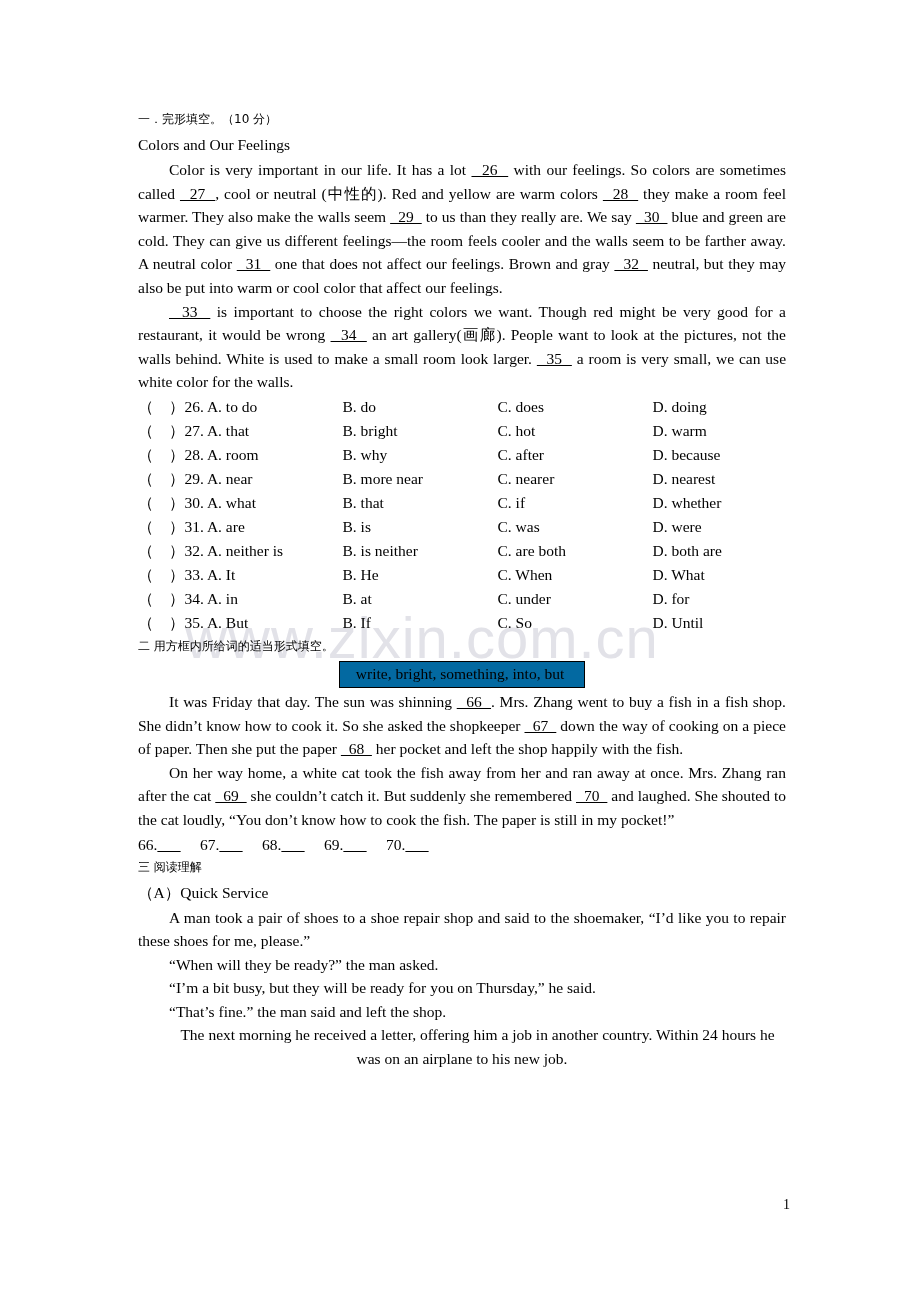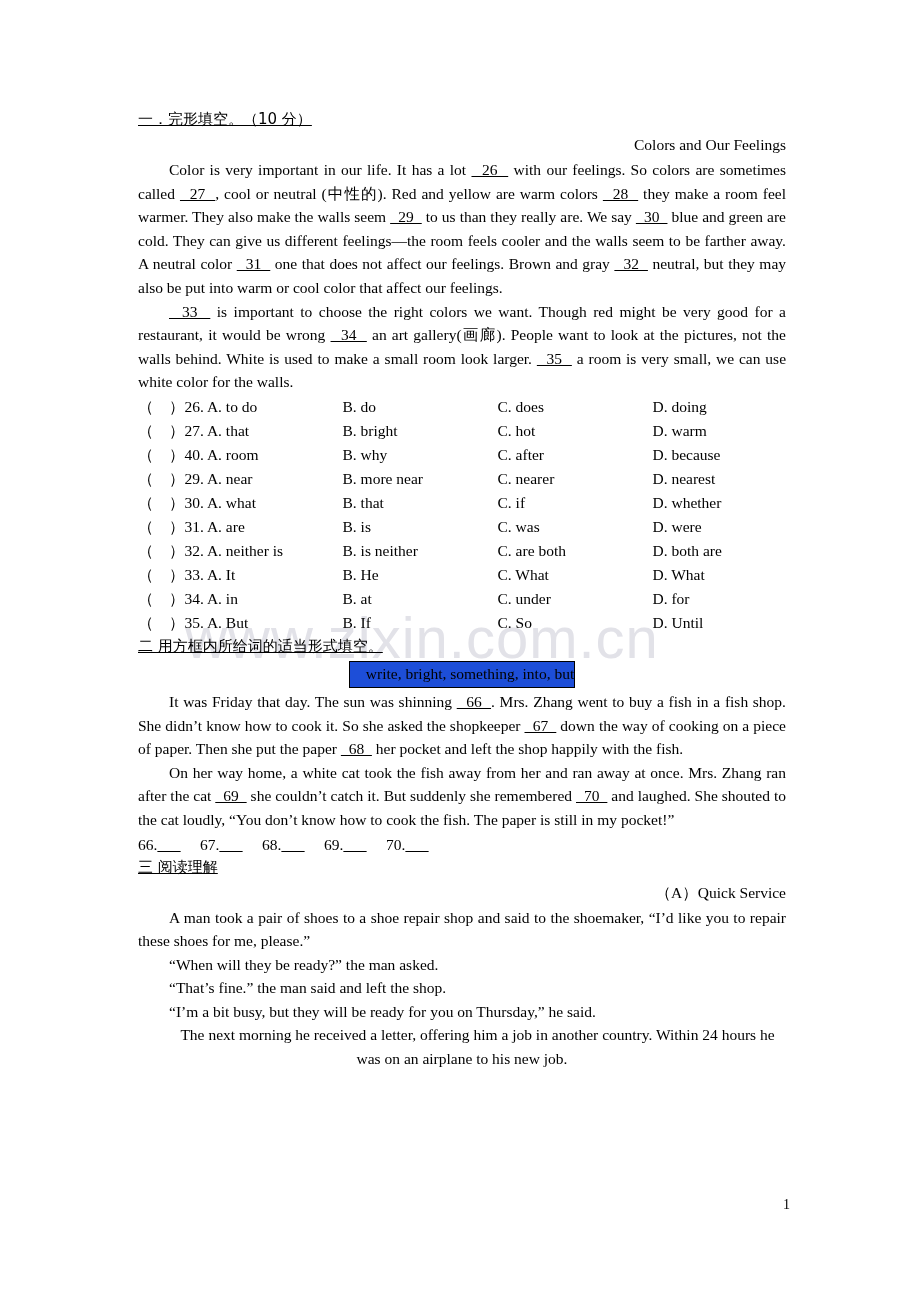--- a/index.html
+++ b/index.html
@@ -45,24 +45,24 @@
   #content, #pagenum { position: relative; z-index: 2; }
   #content { position: absolute; }
 
   
   .sec-head {
     font-size: 15.5px;
     line-height: 23px;
     margin: 0 0 2px 0;
     white-space: nowrap;
   }
-  .cn { font-family: "DejaVu Sans", "Liberation Sans", sans-serif; font-size: 15px; text-decoration: underline; }
+  .cn { font-family: "DejaVu Sans", "Liberation Sans", sans-serif; font-size: 12px; }
 
   .center-title {
-    text-align: right;
+    text-align: left;
     font-size: 15.5px;
     line-height: 24px;
     margin: 0 0 1px 0;
   }
 
   p.body {
     margin: 0;
     font-size: 15.5px;
     line-height: 23.6px;
     text-align: justify;
@@ -97,24 +97,24 @@
 
   
   .wordbank-wrap {
     width: 648px;
     display: flex;
     justify-content: center;
     margin: 3px 0 2px 0;
   }
   .wordbank {
     border: 1px solid #000000;
-    padding: 1px 0 2px 16px;
+    padding: 1px 20px 2px 16px;
     font-size: 15.5px;
     line-height: 22px;
-    background: #1d4ed8;
+    background: #0369a1;
   }
 
   
   .answers {
     font-size: 15.5px;
     line-height: 23px;
     margin: 1px 0 0 0;
     white-space: pre;
   }
 
@@ -153,21 +153,21 @@
           </tr>
           <tr>
             <td class="c-paren">（　）</td>
             <td class="c-a"><span>27.</span> <span>A. that</span></td>
             <td class="c-b">B. bright</td>
             <td class="c-c">C. hot</td>
             <td class="c-d">D. warm</td>
           </tr>
           <tr>
             <td class="c-paren">（　）</td>
-            <td class="c-a"><span>40.</span> <span>A. room</span></td>
+            <td class="c-a"><span>28.</span> <span>A. room</span></td>
             <td class="c-b">B. why</td>
             <td class="c-c">C. after</td>
             <td class="c-d">D. because</td>
           </tr>
           <tr>
             <td class="c-paren">（　）</td>
             <td class="c-a"><span>29.</span> <span>A. near</span></td>
             <td class="c-b">B. more near</td>
             <td class="c-c">C. nearer</td>
             <td class="c-d">D. nearest</td>
@@ -190,21 +190,21 @@
             <td class="c-paren">（　）</td>
             <td class="c-a"><span>32.</span> <span>A. neither is</span></td>
             <td class="c-b">B. is neither</td>
             <td class="c-c">C. are both</td>
             <td class="c-d">D. both are</td>
           </tr>
           <tr>
             <td class="c-paren">（　）</td>
             <td class="c-a"><span>33.</span> <span>A. It</span></td>
             <td class="c-b">B. He</td>
-            <td class="c-c">C. What</td>
+            <td class="c-c">C. When</td>
             <td class="c-d">D. What</td>
           </tr>
           <tr>
             <td class="c-paren">（　）</td>
             <td class="c-a"><span>34.</span> <span>A. in</span></td>
             <td class="c-b">B. at</td>
             <td class="c-c">C. under</td>
             <td class="c-d">D. for</td>
           </tr>
           <tr>
@@ -229,21 +229,21 @@
 
     <div class="answers" id="answer-line"><span>66.</span><span class="blank">      </span><span>     </span><span>67.</span><span class="blank">      </span><span>     </span><span>68.</span><span class="blank">      </span><span>     </span><span>69.</span><span class="blank">      </span><span>     </span><span>70.</span><span class="blank">      </span></div>
 
     <div class="sec-head cn">三 阅读理解</div>
 
     <div class="center-title">（A）Quick Service</div>
 
     <div id="passage-lines">
         <p class="body">A man took a pair of shoes to a shoe repair shop and said to the shoemaker, “I’d like you to repair these shoes for me, please.”</p>
         <p class="body">“When will they be ready?” the man asked.</p>
+        <p class="body">“I’m a bit busy, but they will be ready for you on Thursday,” he said.</p>
         <p class="body">“That’s fine.” the man said and left the shop.</p>
-        <p class="body">“I’m a bit busy, but they will be ready for you on Thursday,” he said.</p>
         <p class="body last">The next morning he received a letter, offering him a job in another country. Within 24 hours he was on an airplane to his new job.</p>
       </div>
 
   </div>
 
   <div id="pagenum">1</div>
 </div>
 
 </body></html>

